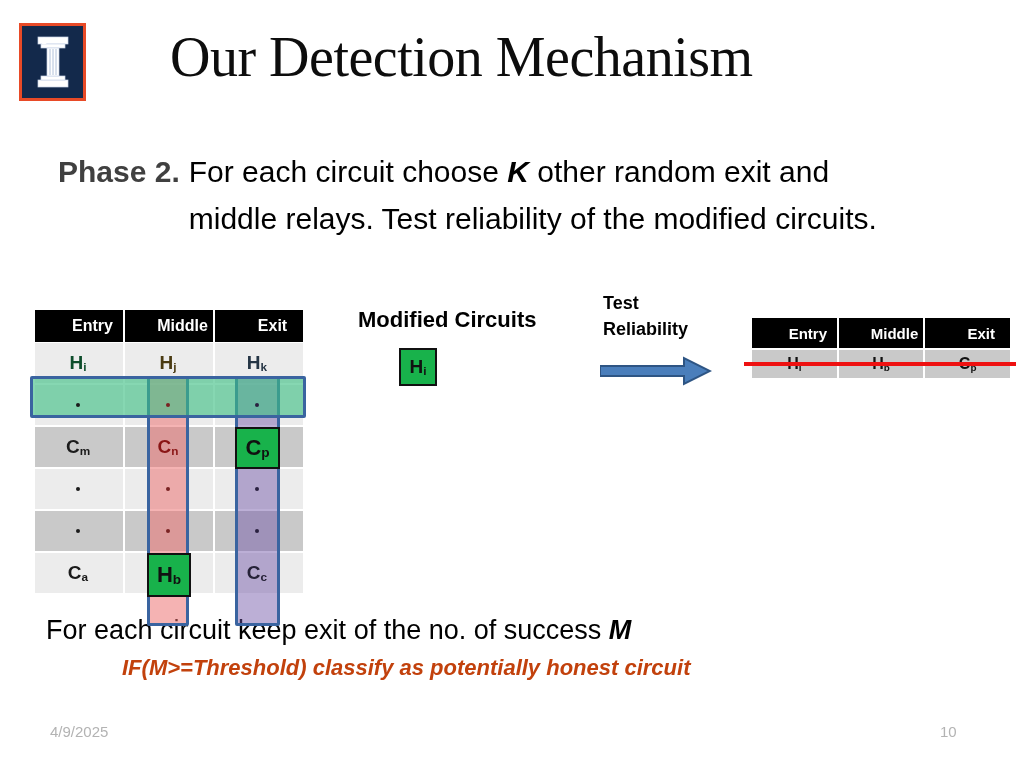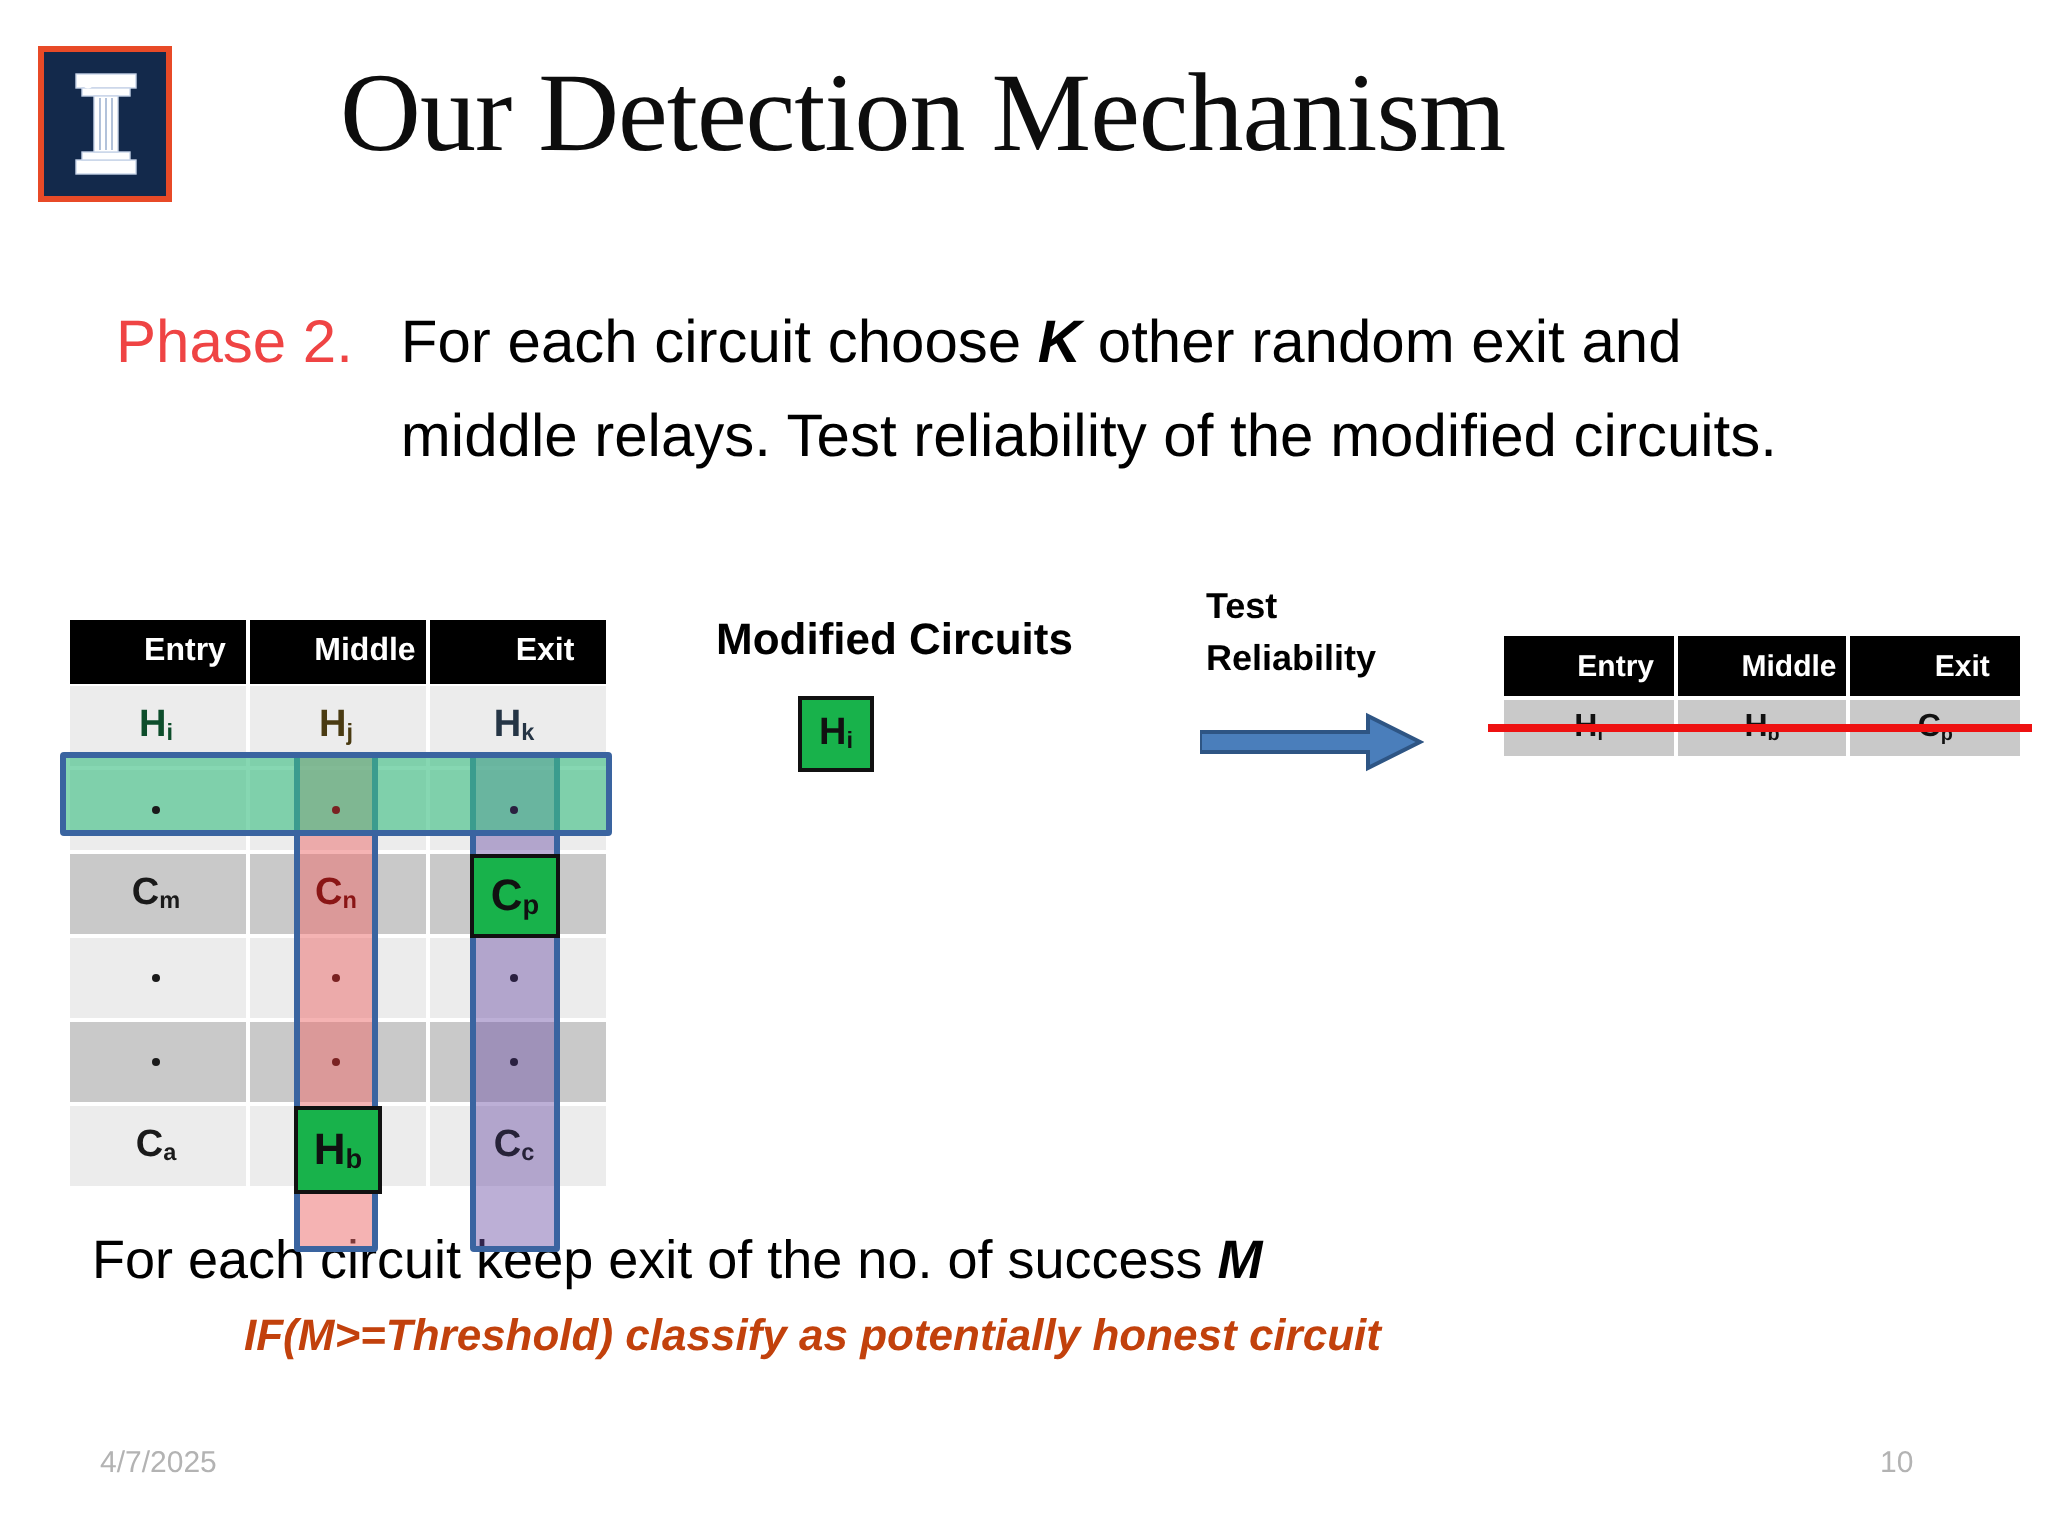--- a/index.html
+++ b/index.html
@@ -41,28 +41,28 @@
 
   
   #phase-block {
     position: absolute;
     left: 58px; top: 148px;
     width: 900px;
     font-size: 30px;
     line-height: 47px;
   }
   #phase-label {
-    color: #ef4444;
-    font-weight: normal;
+    color: #404040;
+    font-weight: bold;
   }
   #phase-body {
     display: inline-block;
     vertical-align: top;
     width: 730px;
-    margin-left: 24px;
+    margin-left: 9px;
   }
   .var-k { font-weight: bold; font-style: italic; }
 
   
   .relay-header {
     position: absolute;
     display: flex;
     background: #000000;
     color: #ffffff;
     font-weight: bold;
@@ -424,14 +424,14 @@
         <sub>p</sub>
       </div>
   </div>
   <div id="red-line"></div>
 </div>
 
 <div id="bottom-1"><span>For each circuit keep exit of the no. of success  </span><span class="m">M</span></div>
 
 <div id="bottom-2">IF(M&gt;=Threshold) classify as potentially honest circuit</div>
 
-<div id="footer-date">4/7/2025</div>
+<div id="footer-date">4/9/2025</div>
 <div id="footer-page">10</div>
 
 </body></html>

